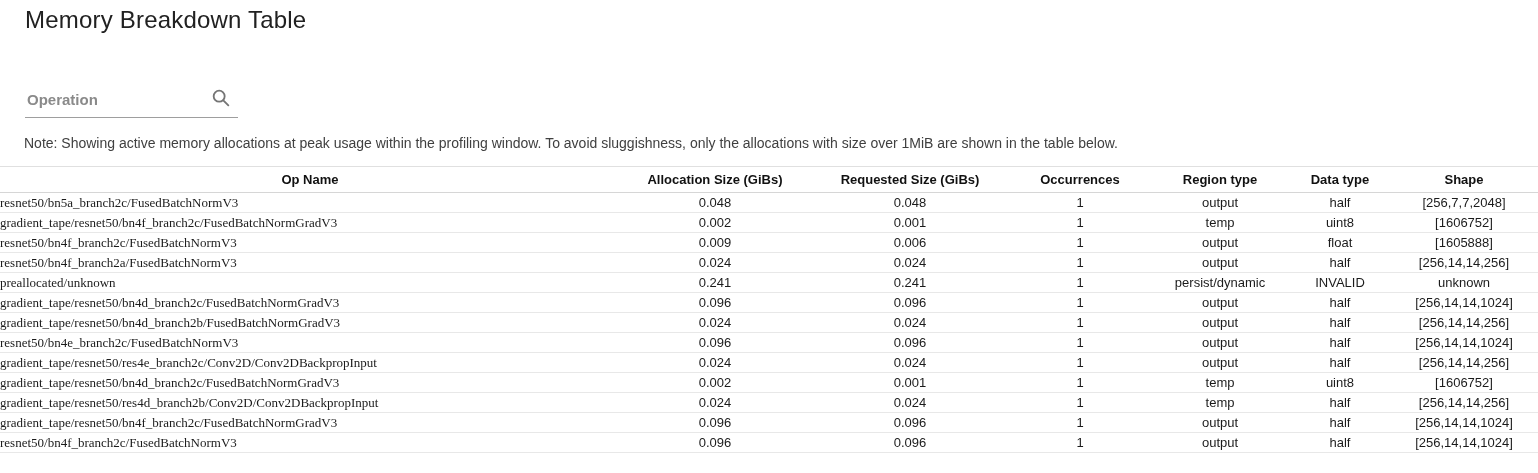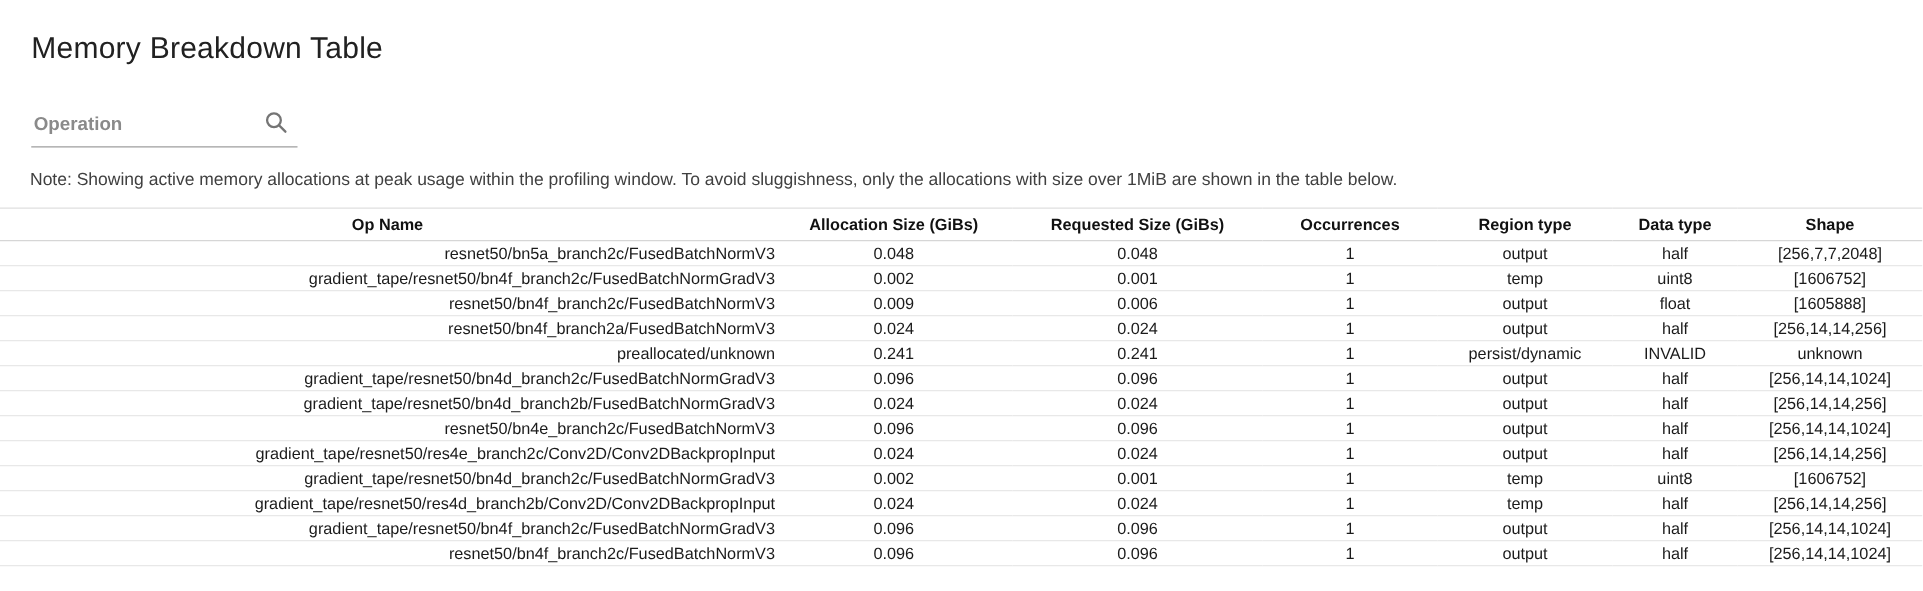--- a/index.html
+++ b/index.html
@@ -10,21 +10,21 @@
     height: 473px;
     overflow: hidden;
     font-family: "Liberation Sans", sans-serif;
     color: #212121;
   }
   .page { position: relative; width: 1538px; height: 473px; }
 
   .title {
     position: absolute;
     left: 25px;
-    top: 25px;
+    top: 6px;
     font-size: 24px;
     font-weight: 400;
     color: #212121;
     letter-spacing: 0.2px;
     white-space: nowrap;
   }
 
   .search-field {
     position: absolute;
     left: 25px;
@@ -96,21 +96,21 @@
     overflow: hidden;
   }
   table.mem-table td {
     border-bottom: 1px solid #e8e8e8;
     height: 19px;
     line-height: 19px;
     padding: 0;
     white-space: nowrap;
     overflow: hidden;
   }
-  td.op  { text-align: right; padding-left: 8px; }
+  td.op  { text-align: left; padding-left: 8px; font-family: Liberation Serif, serif; }
   td.num { text-align: center; }
   td.txt { text-align: center; padding-left: 7px; }
 </style>
 </head>
 <body>
 
 <div class="page">
 
   <div class="title">Memory Breakdown Table</div>
 

